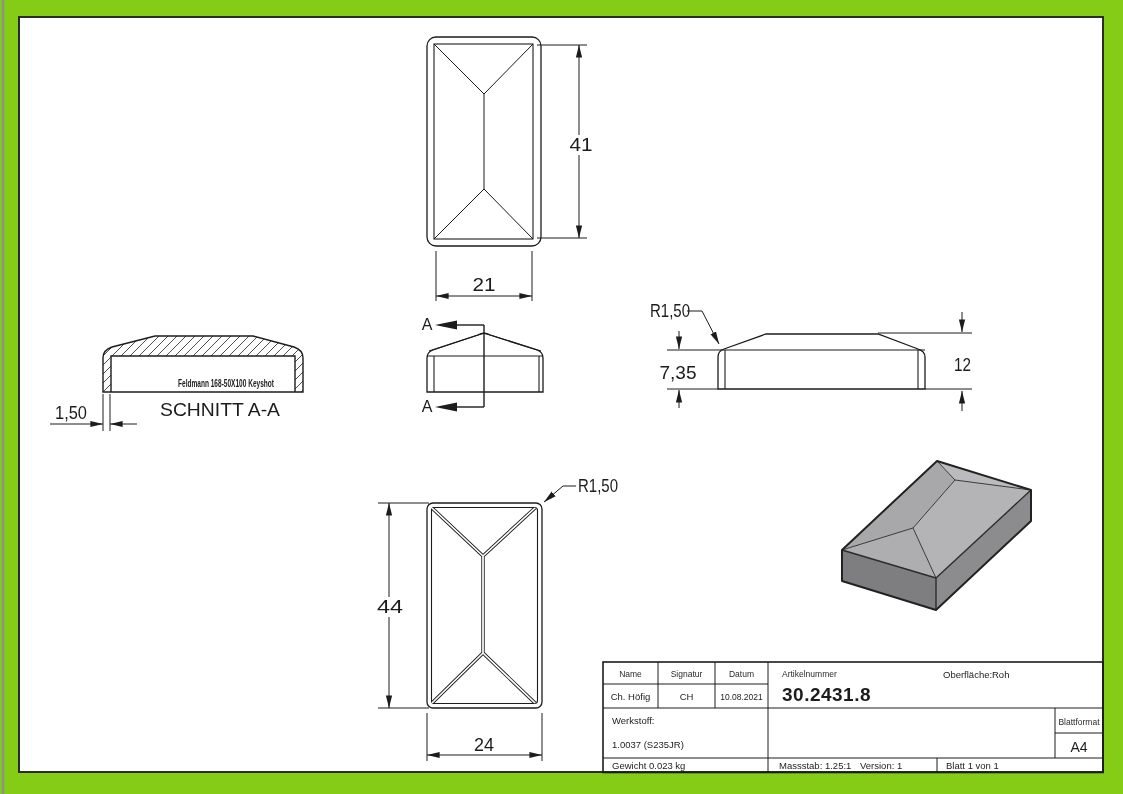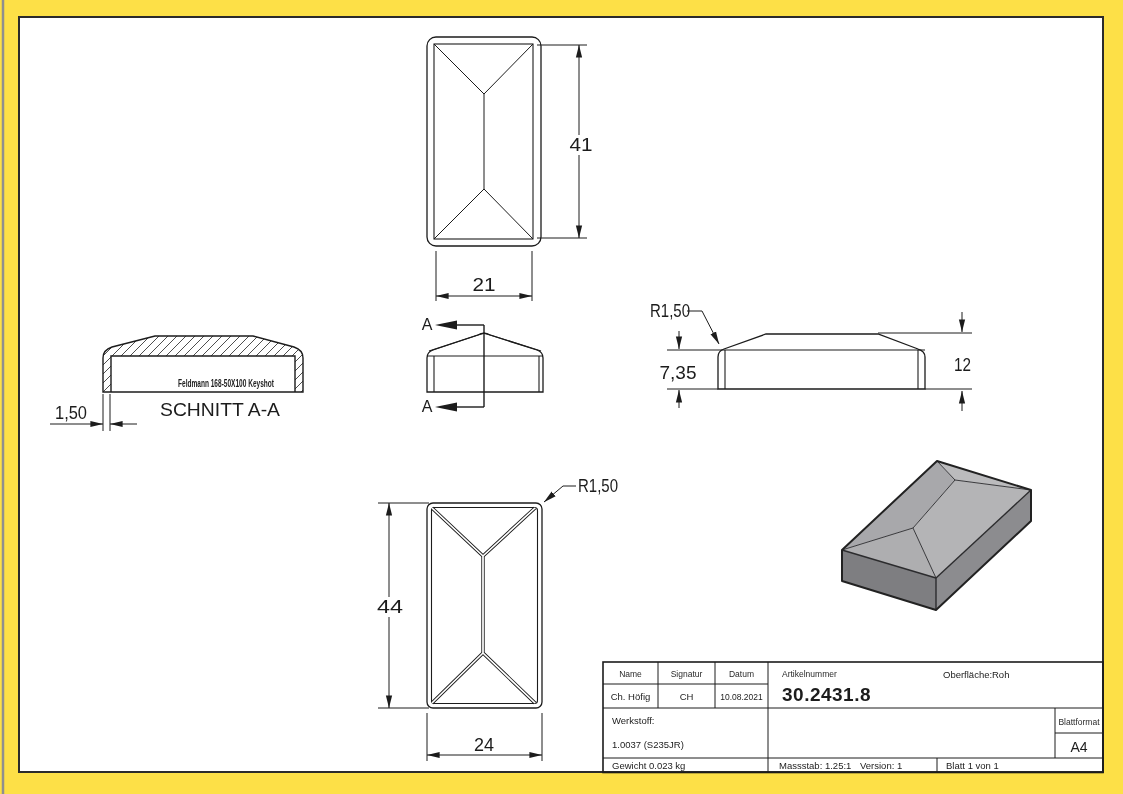--- a/index.html
+++ b/index.html
@@ -1,16 +1,16 @@
 <!DOCTYPE html>
 <html><head>
 <meta charset="utf-8">
 <style>
   html,body{margin:0;padding:0;background:#ffffff;}
-  .page{position:relative;width:1123px;height:794px;background:#fde047;overflow:hidden;
+  .page{position:relative;width:1123px;height:794px;background:#84cc16;overflow:hidden;
         font-family:"Liberation Sans", sans-serif;}
   svg text{font-family:"Liberation Sans", sans-serif;fill:#1c1c1c;}
   .dimtxt{font-size:19px;}
   .blktxt{font-size:9.5px;}
   .blklabel{font-size:8.5px;fill:#2a2a2a;}
 </style>
 </head>
 <body>
 
 <div class="page">

